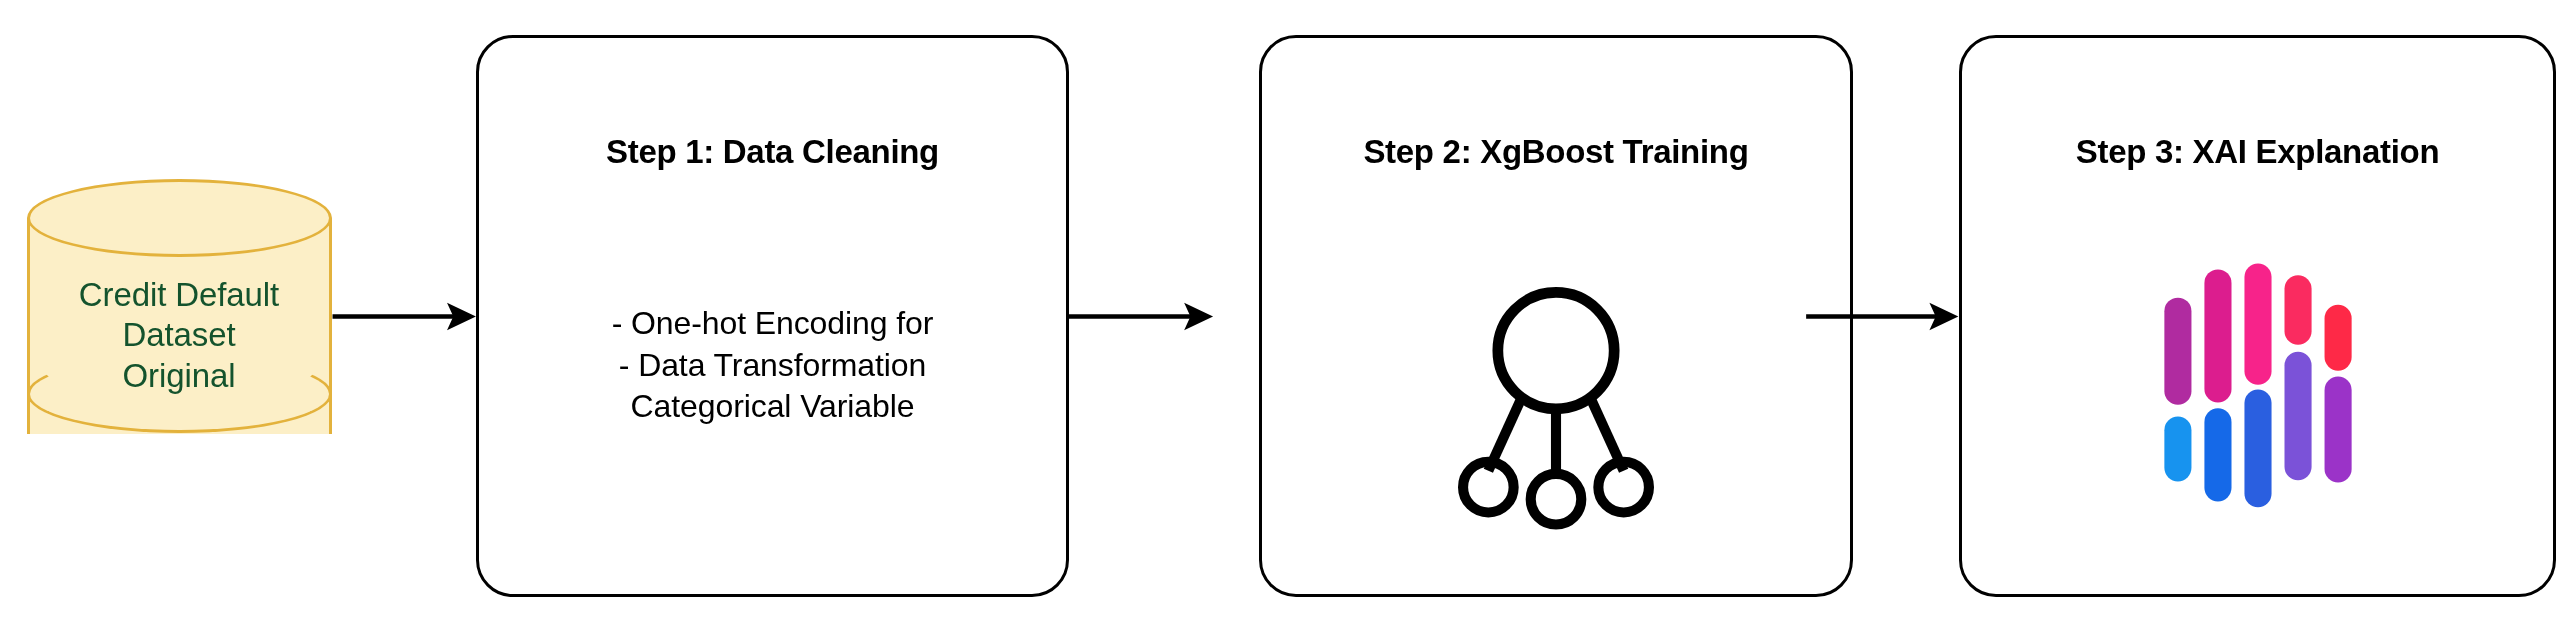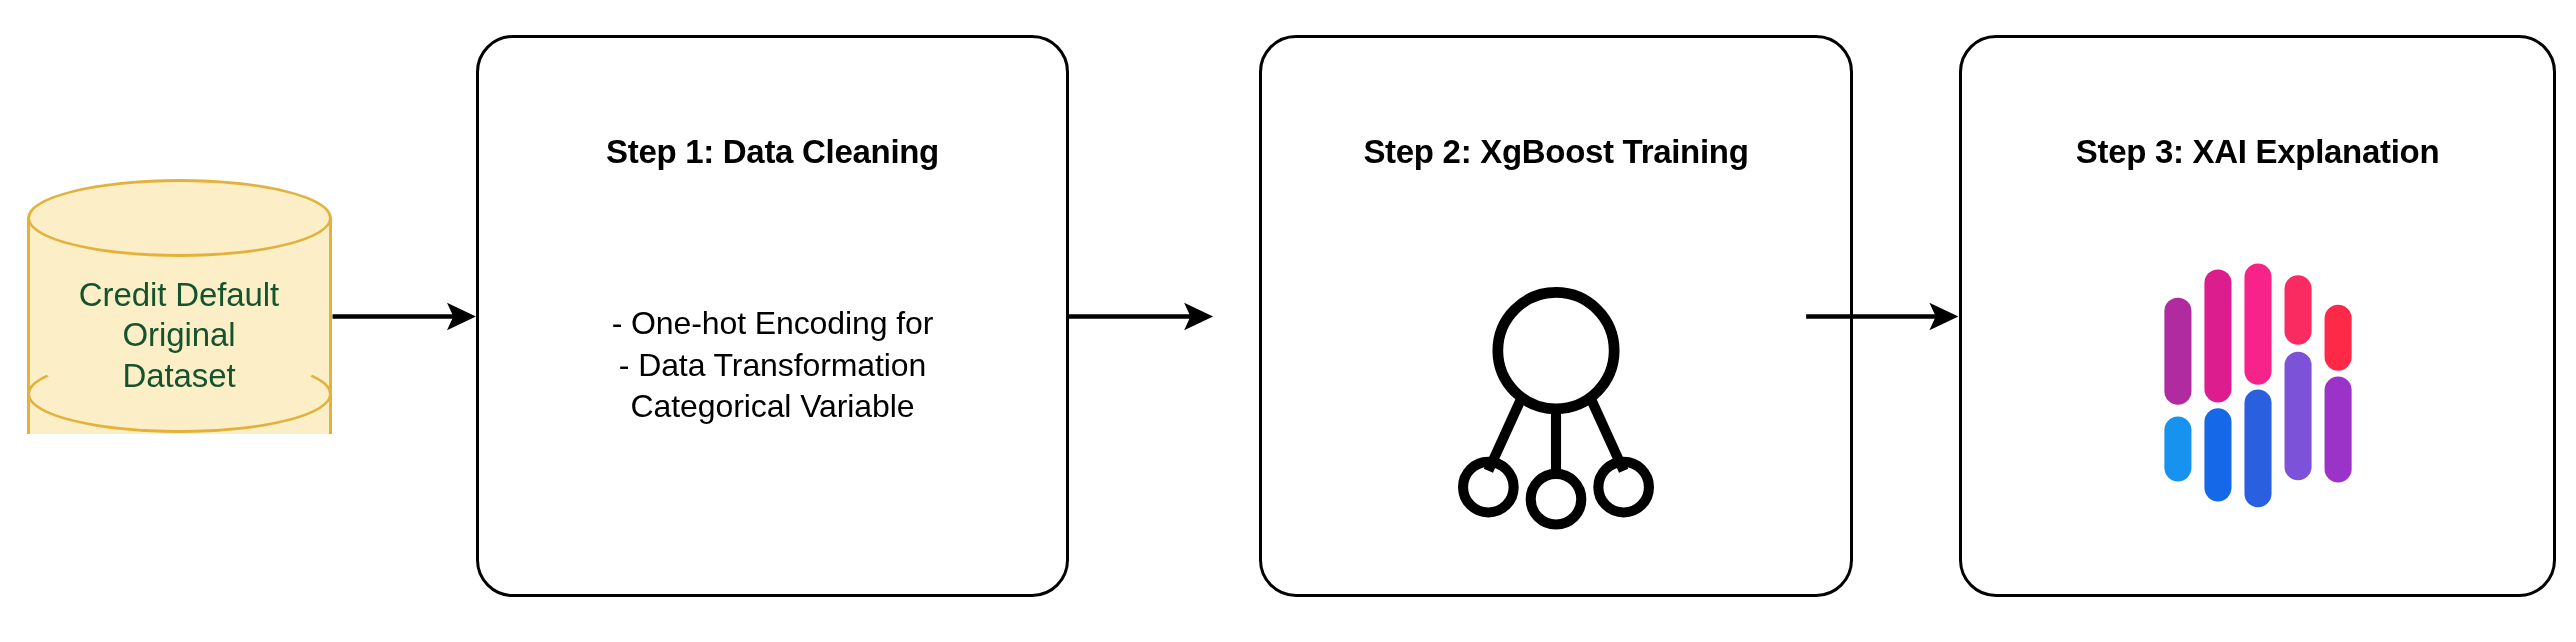--- a/index.html
+++ b/index.html
@@ -144,22 +144,22 @@
 <body>
 
 <div id="canvas">
 
   <div class="cylinder">
     <div class="cyl-body"></div>
     <div class="cyl-bottom"></div>
     <div class="cyl-top"></div>
     <div class="cyl-label">
       <div>Credit Default</div>
+      <div>Dataset</div>
       <div>Original</div>
-      <div>Dataset</div>
     </div>
   </div>
 
   <svg class="arrow" id="arrow-1" viewBox="0 0 232 62">
     <line x1="0" y1="31" x2="214" y2="31" stroke="#000000" stroke-width="7"></line>
     <path d="M 228 31 L 182 9 L 192 31 L 182 53 Z" fill="#000000"></path>
   </svg>
 
   <div class="step-box" id="step-1">
     <div class="step-title">Step 1: Data Cleaning</div>

